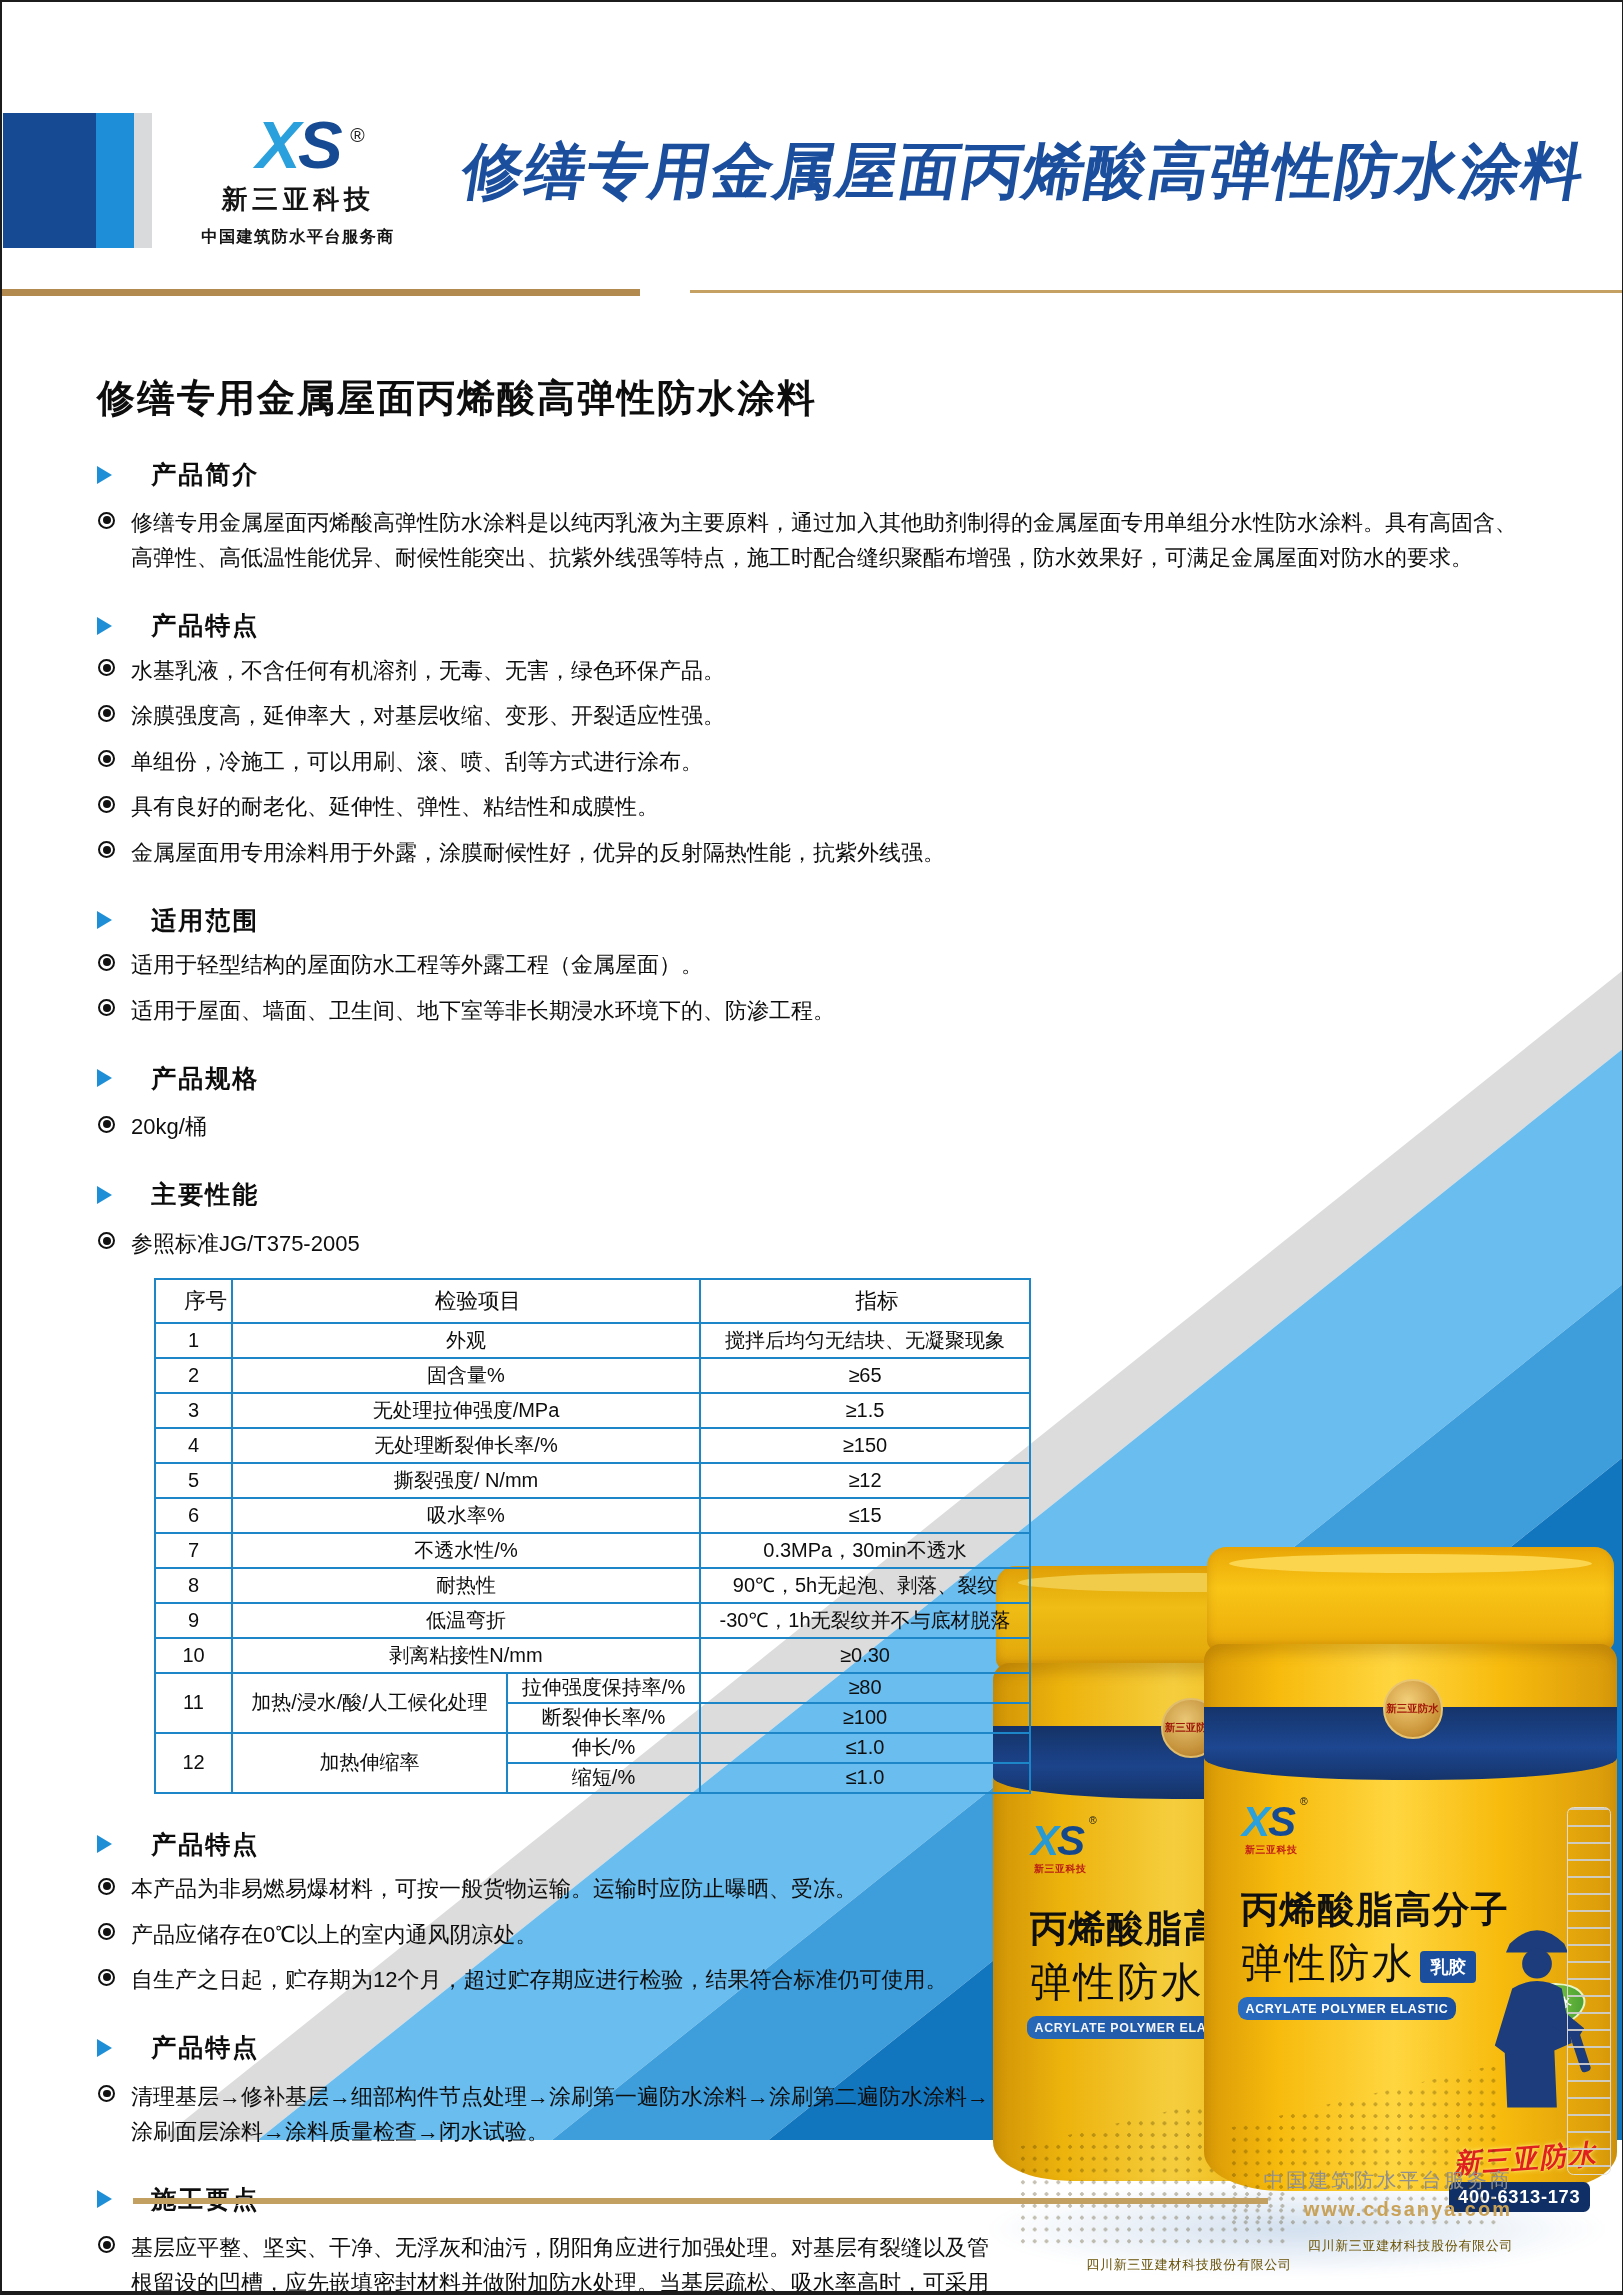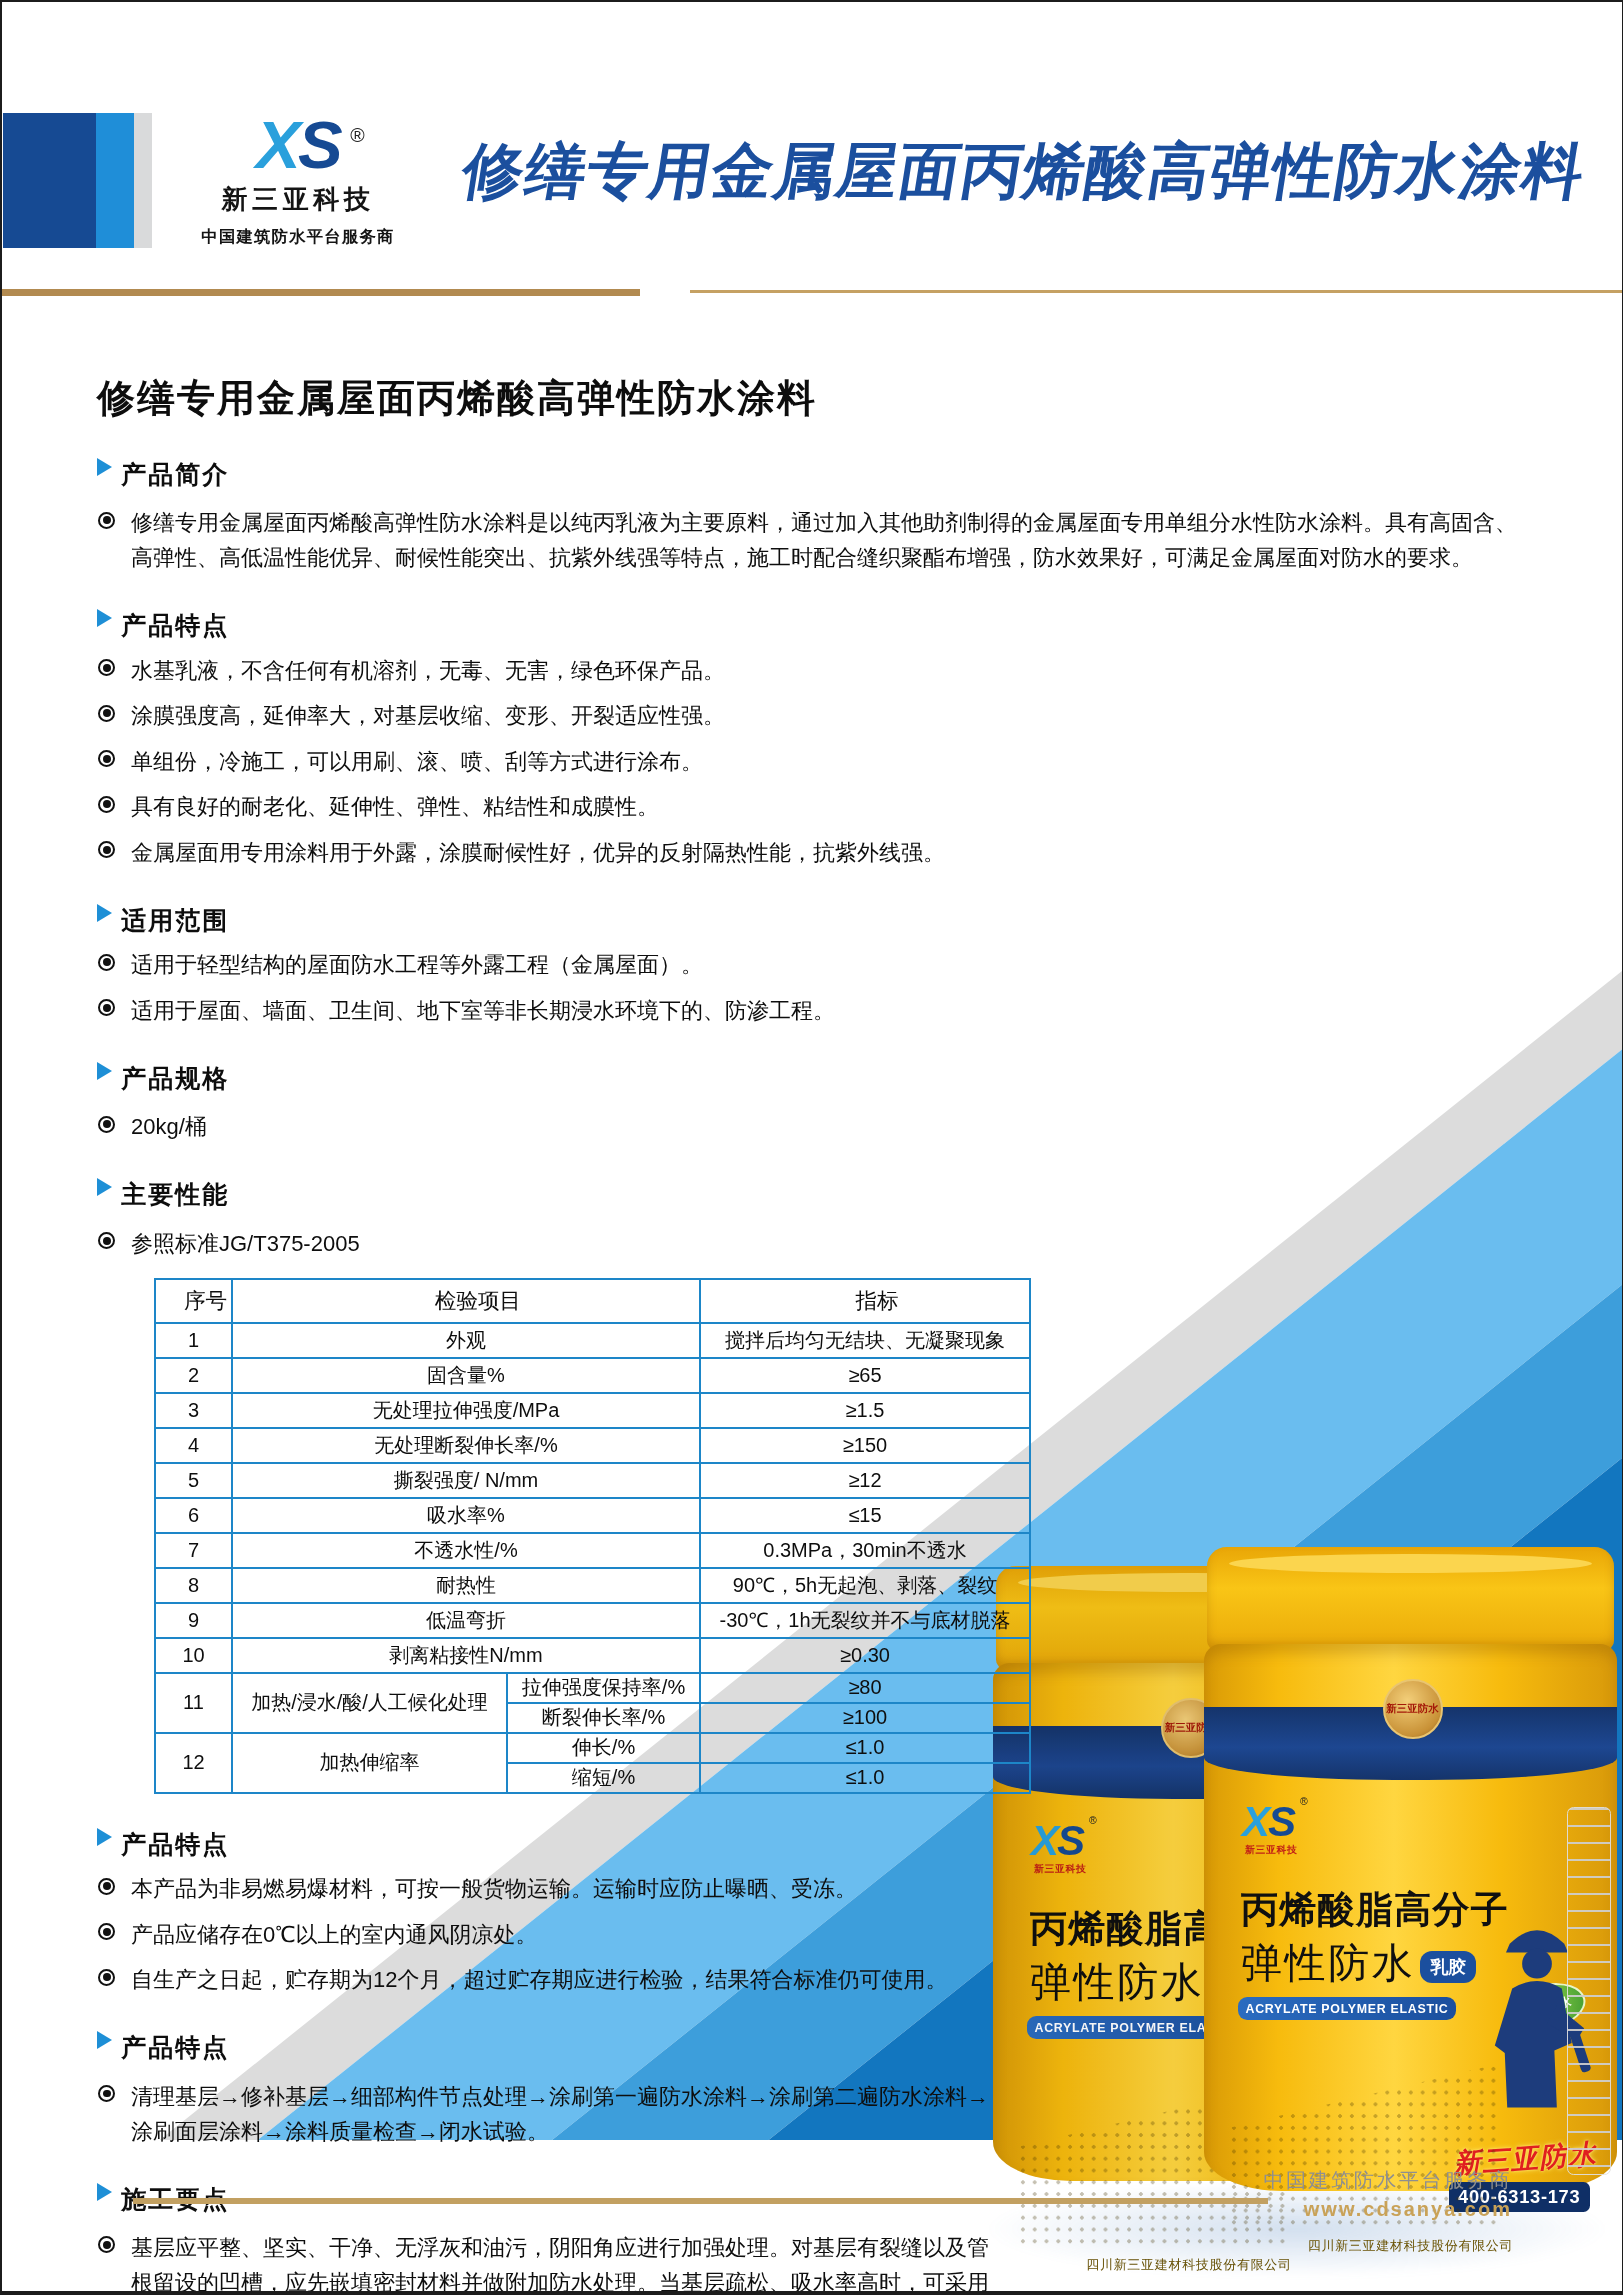--- a/index.html
+++ b/index.html
@@ -26,21 +26,21 @@
   .banner-title{
     position:absolute; left:461px; top:129px; width:1151px; z-index:3;
     font-size:61px; font-weight:bold; color:#1b4f9e; transform:skewX(-9deg);
     letter-spacing:1.3px; white-space:nowrap;
   }
   .gold-line-a{position:absolute; left:0; top:287px; width:638px; height:6.5px; background:#b28a50; z-index:3;}
   .gold-line-b{position:absolute; left:688px; top:288px; width:936px; height:3.3px; background:#c5a163; z-index:3;}
   
   .content{position:absolute; left:95px; top:371px; width:1439px; z-index:4;}
   .h1{font-size:38px; font-weight:bold; color:#0d0d0d; letter-spacing:2px;}
-  .sec{display:flex; align-items:flex-start; margin-top:34px;}
+  .sec{display:flex; align-items:center; margin-top:34px;gap:30px;}
   .arrow{width:0; height:0; border-left:15.7px solid #1e8fd6; border-top:9.8px solid transparent; border-bottom:9.8px solid transparent; margin-right:9.2px;}
   .sectitle{font-size:25px; font-weight:bold; color:#0d0d0d; letter-spacing:2px;}
   .bullet{position:relative; margin-top:14.4px; padding-left:34px;}
   .bdot{position:absolute; left:1.3px; top:6.5px; width:13px; height:13px; border:2px solid #111; border-radius:50%;}
   .bdot::after{content:""; position:absolute; left:2.6px; top:2.6px; width:7.8px; height:7.8px; background:#111; border-radius:50%;}
   .btext{font-size:22px; line-height:35px; color:#0e0e0e; display:block;}
   .tight .bullet{margin-top:10.5px;}
   .narrow{width:912px;}
   
   table.perf{border-collapse:collapse; margin-left:57px; margin-top:17px; table-layout:fixed; width:875px;}
@@ -54,21 +54,21 @@
   .b-lid::before{content:""; position:absolute; left:22px; right:22px; top:6.5px; height:19.6px; border-radius:50%; background:#fbd54e;}
   .b-body{position:absolute; left:0; top:97px; right:0; bottom:0; background:linear-gradient(90deg,#d99a06,#f7bb0d 18%,#ffd640 46%,#f7bb0d 72%,#d8990a); border-radius:17px 17px 78px 78px / 17px 17px 39px 39px; box-shadow:inset 0 9.2px 13px rgba(120,70,0,.25);}
   .b-band{position:absolute; left:0; right:0; top:63px; height:73px; background:linear-gradient(#15346b,#1d4791 55%,#15346b); border-radius:0 0 46% 46% / 0 0 22px 22px;}
   .b-emblem{position:absolute; left:50%; top:35px; width:56px; height:56px; margin-left:-28px; border-radius:50%; background:radial-gradient(circle at 40% 35%,#f3cf7a,#c89136 70%,#8a5c1e); border:2.6px solid #e9c571; display:flex; align-items:center; justify-content:center;}
   .b-emblem span{font-size:10.5px; color:#a41808; font-weight:bold; text-align:center; line-height:11.8px;}
   .b-xs{position:absolute; left:38px; top:154px; font-size:42px; font-weight:bold; font-style:italic; letter-spacing:-2px;}
   .b-xs .xs-reg{font-size:10.5px; right:-11.8px; top:-2.6px;}
   .b-xs-sub{position:absolute; left:41px; top:200px; font-size:9.8px; color:#c22016; font-weight:bold; letter-spacing:0.7px;}
   .b-t1{position:absolute; left:37px; top:241px; font-size:37px; font-weight:bold; color:#101010; letter-spacing:1.3px; white-space:nowrap;}
   .b-t2{position:absolute; left:37px; top:292px; font-size:41px; font-weight:normal; color:#101010; letter-spacing:2.6px;}
-  .b-tag{position:absolute; left:216px; top:307px; background:#1b4f9e; color:#fff; font-size:17.7px; font-weight:bold; padding:3.9px 10.5px; border-radius:12px;}
+  .b-tag{position:absolute; left:216px; top:307px; background:#1b4f9e; color:#fff; font-size:17.7px; font-weight:bold; padding:3.9px 10.5px; border-radius:4px;}
   .b-en{position:absolute; left:34px; top:353px; width:218px; background:linear-gradient(90deg,#2a6cc0,#1b4f9e); color:#fff; font-size:12.4px; font-weight:bold; text-align:center; padding:4.6px 0; border-radius:9.2px; letter-spacing:0.7px;}
   .b-green{position:absolute; left:306px; top:340px; width:72px; height:41px; background:radial-gradient(circle at 35% 35%,#9fd84e,#3f9b2f); border-radius:50%; border:2px solid #e8f5c8; display:flex; align-items:center; justify-content:center; transform:rotate(-12deg);}
   .b-green span{color:#fff; font-size:11.8px; font-weight:bold;}
   .b-worker{position:absolute; right:18.3px; top:275px;}
   .b-slogan{position:absolute; right:19.6px; top:497px; font-size:27.5px; font-weight:bold; font-style:italic; color:#e01f1f; letter-spacing:1.3px; transform:rotate(-4deg); text-shadow:0 0 5.2px #ffe96a, 0 0 2px #fff27e; white-space:nowrap;}
   .b-phone{position:absolute; right:27.5px; top:538px; background:#0f2f66; color:#fff; border-radius:6.5px; padding:3.9px 9.2px; font-size:18.3px; font-weight:bold; letter-spacing:0.7px;}
   .b-co{position:absolute; left:0; right:0; top:593px; text-align:center; font-size:13px; color:#6b5406; letter-spacing:0.7px;}
   .b-dots{position:absolute; left:23.5px; top:419px; width:275px; height:163px;
     background:radial-gradient(circle, rgba(70,52,0,.55) 1.6px, transparent 2px);
     background-size:11.8px 11.8px; clip-path:polygon(0 40%,100% 0,100% 100%,0 100%); opacity:.55;}

